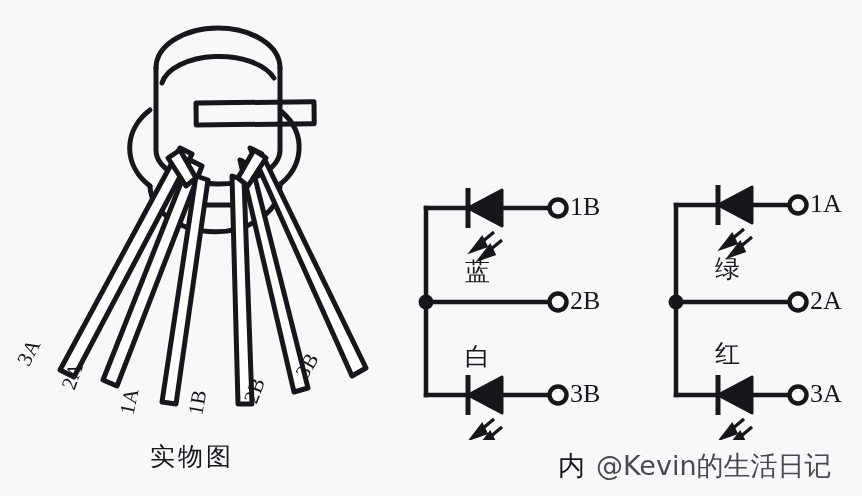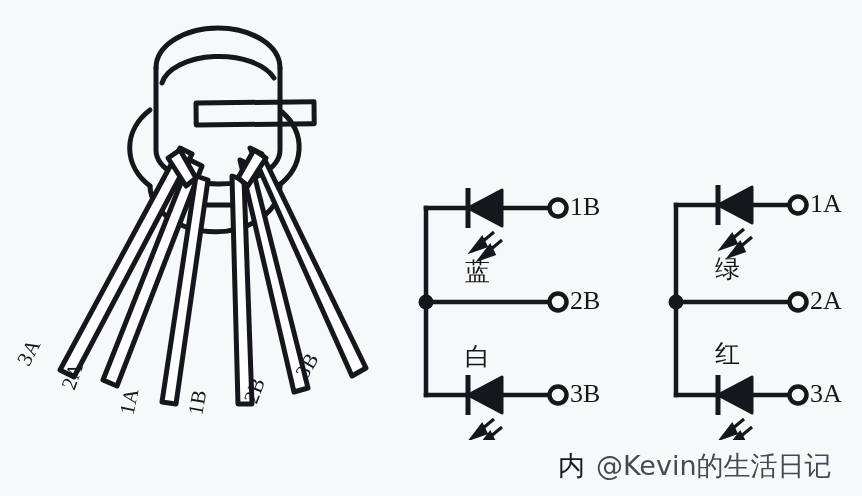--- a/index.html
+++ b/index.html
@@ -126,20 +126,21 @@
       </g>
     </svg>
 
     <div class="lead-label" style="left:34px; top:345px; transform:rotate(-62deg);">3A</div>
     <div class="lead-label" style="left:80px; top:368px; transform:rotate(-70deg);">2A</div>
     <div class="lead-label" style="left:139px; top:392px; transform:rotate(-78deg);">1A</div>
     <div class="lead-label" style="left:208px; top:392px; transform:rotate(-80deg);">1B</div>
     <div class="lead-label" style="left:262px; top:382px; transform:rotate(-69deg);">2B</div>
     <div class="lead-label" style="left:312px; top:358px; transform:rotate(-60deg);">3B</div>
 
+    <div class="caption" style="left:150px; top:440px;">实物图</div>
   </div>
 
   <div class="abs" style="left:410px; top:0; width:220px; height:440px;">
 
     <svg class="schematic-svg" width="220" height="440" viewBox="0 0 220 440">
       <g stroke="#16161d" stroke-width="4.5" fill="none" stroke-linecap="square">
 
         <line x1="16" y1="208" x2="16" y2="395"></line>
 
         <line x1="16" y1="208" x2="54" y2="208"></line>

